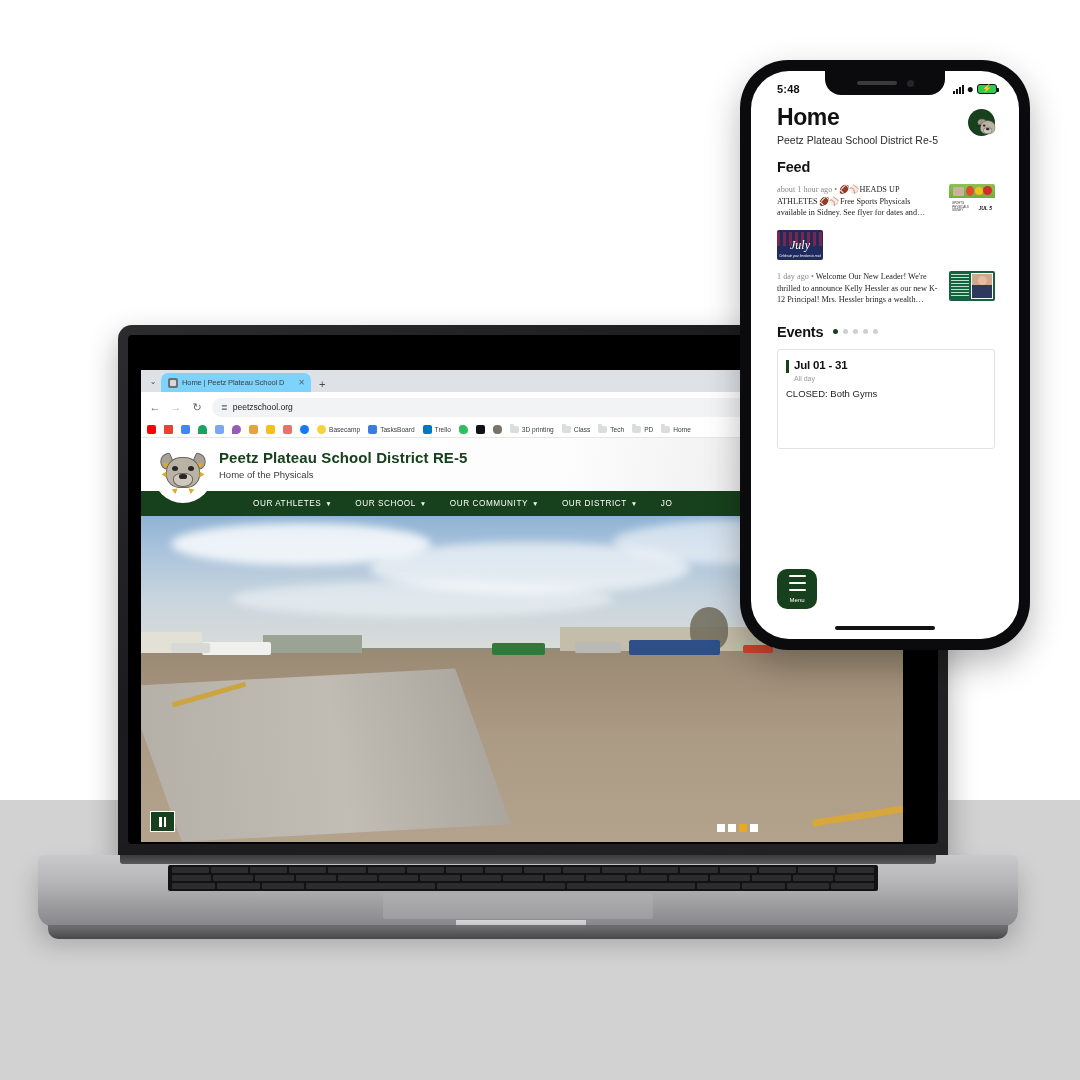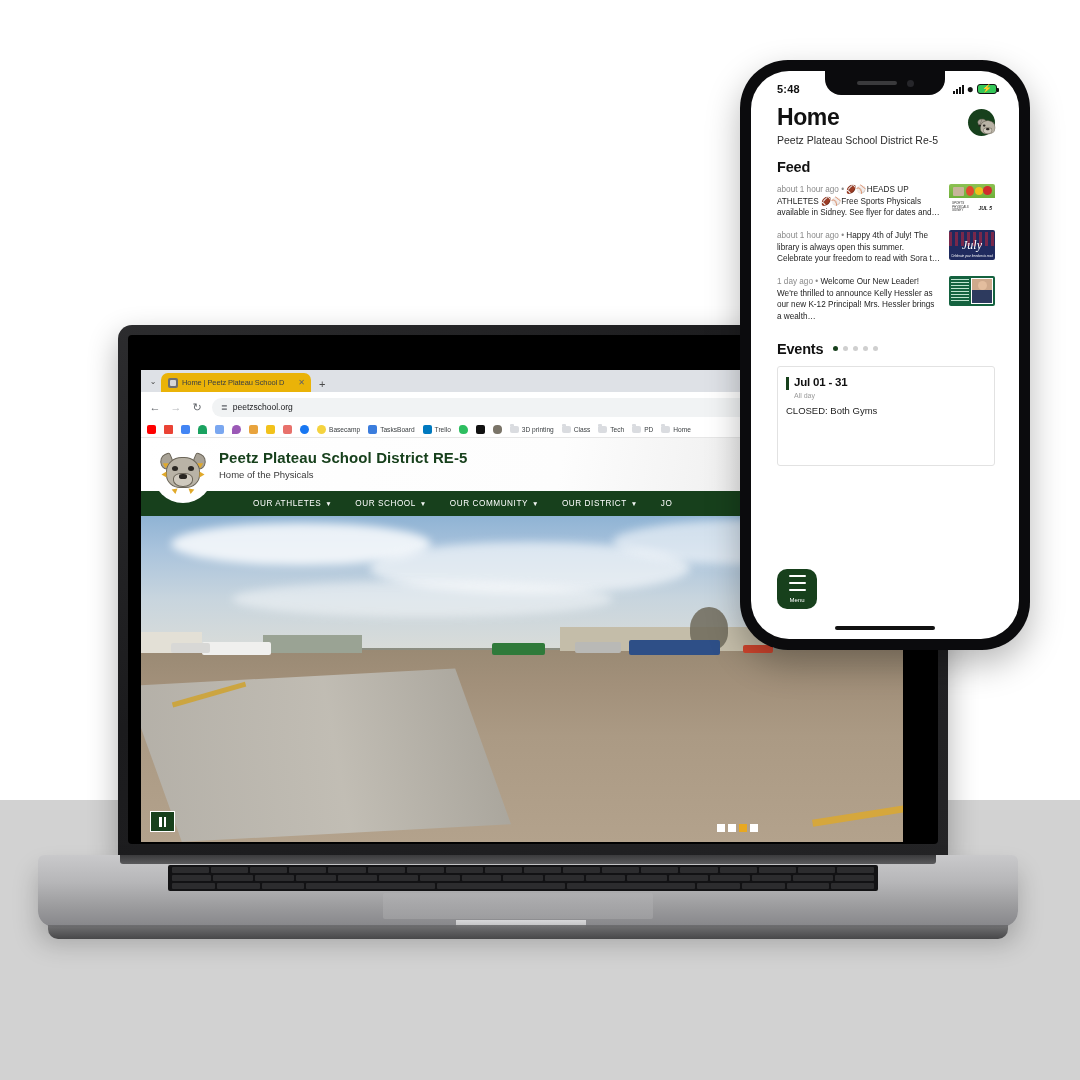--- a/index.html
+++ b/index.html
@@ -30,21 +30,21 @@
     position:relative; width:100%; height:100%;
     background:#000; border-radius:4px; overflow:hidden;
   }
 
   
   .browser { position:absolute; left:13px; top:35px; width:762px; height:472px; background:#fff; overflow:hidden;
              box-shadow:0 0 0 0 rgba(0,0,0,0); }
   .tabstrip { height:22px; background:#dee1e6; display:flex; align-items:flex-end; padding-left:4px; }
   .tabstrip .chev { width:16px; height:22px; display:flex; align-items:center; justify-content:center;
                     font-size:8px; color:#4a4a4a; }
-  .tab { display:flex; align-items:center; gap:4px; height:19px; background:#eab308;
+  .tab { display:flex; align-items:center; gap:4px; height:19px; background:#7dd3fc;
          border-radius:7px 7px 0 0; padding:0 6px 0 7px; min-width:150px; max-width:160px; }
   .tab .favicon { width:10px; height:10px; flex:0 0 10px; border-radius:2px;
                   background:#6f6f6f; position:relative; }
   .tab .favicon::after{ content:""; position:absolute; inset:2px; border-radius:1px; background:#d7d7d7; }
   .tab .ttl { font-size:7.5px; color:#3c4043; white-space:nowrap; overflow:hidden;
               text-overflow:clip; flex:1 1 auto; letter-spacing:-0.1px; }
   .tab .x  { font-size:8px; color:#5f6368; line-height:1; padding-left:2px; }
   .tabstrip .plus { font-size:11px; color:#4a4a4a; padding:0 8px 2px 8px; line-height:1; }
 
   .omnibar { height:30px; background:#fff; display:flex; align-items:center; padding:0 8px; gap:9px; }
@@ -163,21 +163,21 @@
   .pbody { padding:4px 24px 0 26px; }
   .phead { display:flex; align-items:flex-start; justify-content:space-between; }
   .ph-title { font-size:23px; font-weight:bold; color:#111; letter-spacing:-0.4px; line-height:1.05; }
   .ph-sub { font-size:10.5px; color:#2b2b2b; margin-top:5px; }
   .avatar { width:27px; height:27px; border-radius:50%; background:#17401c; margin-top:4px;
             display:flex; align-items:center; justify-content:center; flex:0 0 27px; }
   .sec-title { font-size:14.5px; font-weight:bold; color:#111; margin-top:13px; letter-spacing:-0.2px; }
 
   .feed { margin-top:6px; }
   .fitem { display:flex; gap:9px; align-items:flex-start; padding:3px 0 8px 0; }
-  .ftext { flex:1 1 auto; font-size:8.2px; line-height:1.42; color:#1d1d1d; }
+  .ftext { flex:1 1 auto; font-size:8.2px; line-height:1.42; color:#1d1d1d;font-family:Liberation Serif, serif; }
   .ftext .ago { color:#8a8a8a; }
   .fthumb { flex:0 0 46px; width:46px; height:30px; border-radius:2px; overflow:hidden;
             position:relative; background:#ddd; }
 
   .thumb-sports { background:linear-gradient(180deg,#8cc152 0%, #6fb03a 46%, #ffffff 46%, #ffffff 100%); }
   .thumb-sports .sp1{ position:absolute; left:4px; top:3px; width:11px; height:9px; background:#c7b49a; border-radius:1px;}
   .thumb-sports .sp2{ position:absolute; left:17px; top:2px; width:8px; height:10px; background:#e04a2f; border-radius:50%;}
   .thumb-sports .sp3{ position:absolute; left:26px; top:3px; width:8px; height:8px; background:#f2c21b; border-radius:50%;}
   .thumb-sports .sp4{ position:absolute; left:34px; top:2px; width:9px; height:9px; background:#d12d2d; border-radius:50%;}
   .thumb-sports .tx{ position:absolute; left:3px; bottom:2px; font-size:3px; color:#333; line-height:1.1; }
@@ -570,25 +570,20 @@
               <i class="sp1"></i>
                 <i class="sp2"></i>
                 <i class="sp3"></i>
                 <i class="sp4"></i>
               <i class="tx">SPORTS<br>PHYSICALS<br>SIDNEY</i>
                 <i class="px">JUL 5</i>
             </div>
           </div>
 
           <div class="fitem">
-            <div class="ftext">
-              <span class="ago">about 1 hour ago</span>
-              <span class="ago">•</span>
-              <span>Happy 4th of July! The library is always open this summer. Celebrate your freedom to read with Sora t…</span>
-            </div>
             <div class="fthumb thumb-july">
               <i class="band"></i>
                 <i class="script">July</i>
                 <i class="cap">Celebrate your freedom to read</i>
             </div>
           </div>
 
           <div class="fitem">
             <div class="ftext">
               <span class="ago">1 day ago</span>

